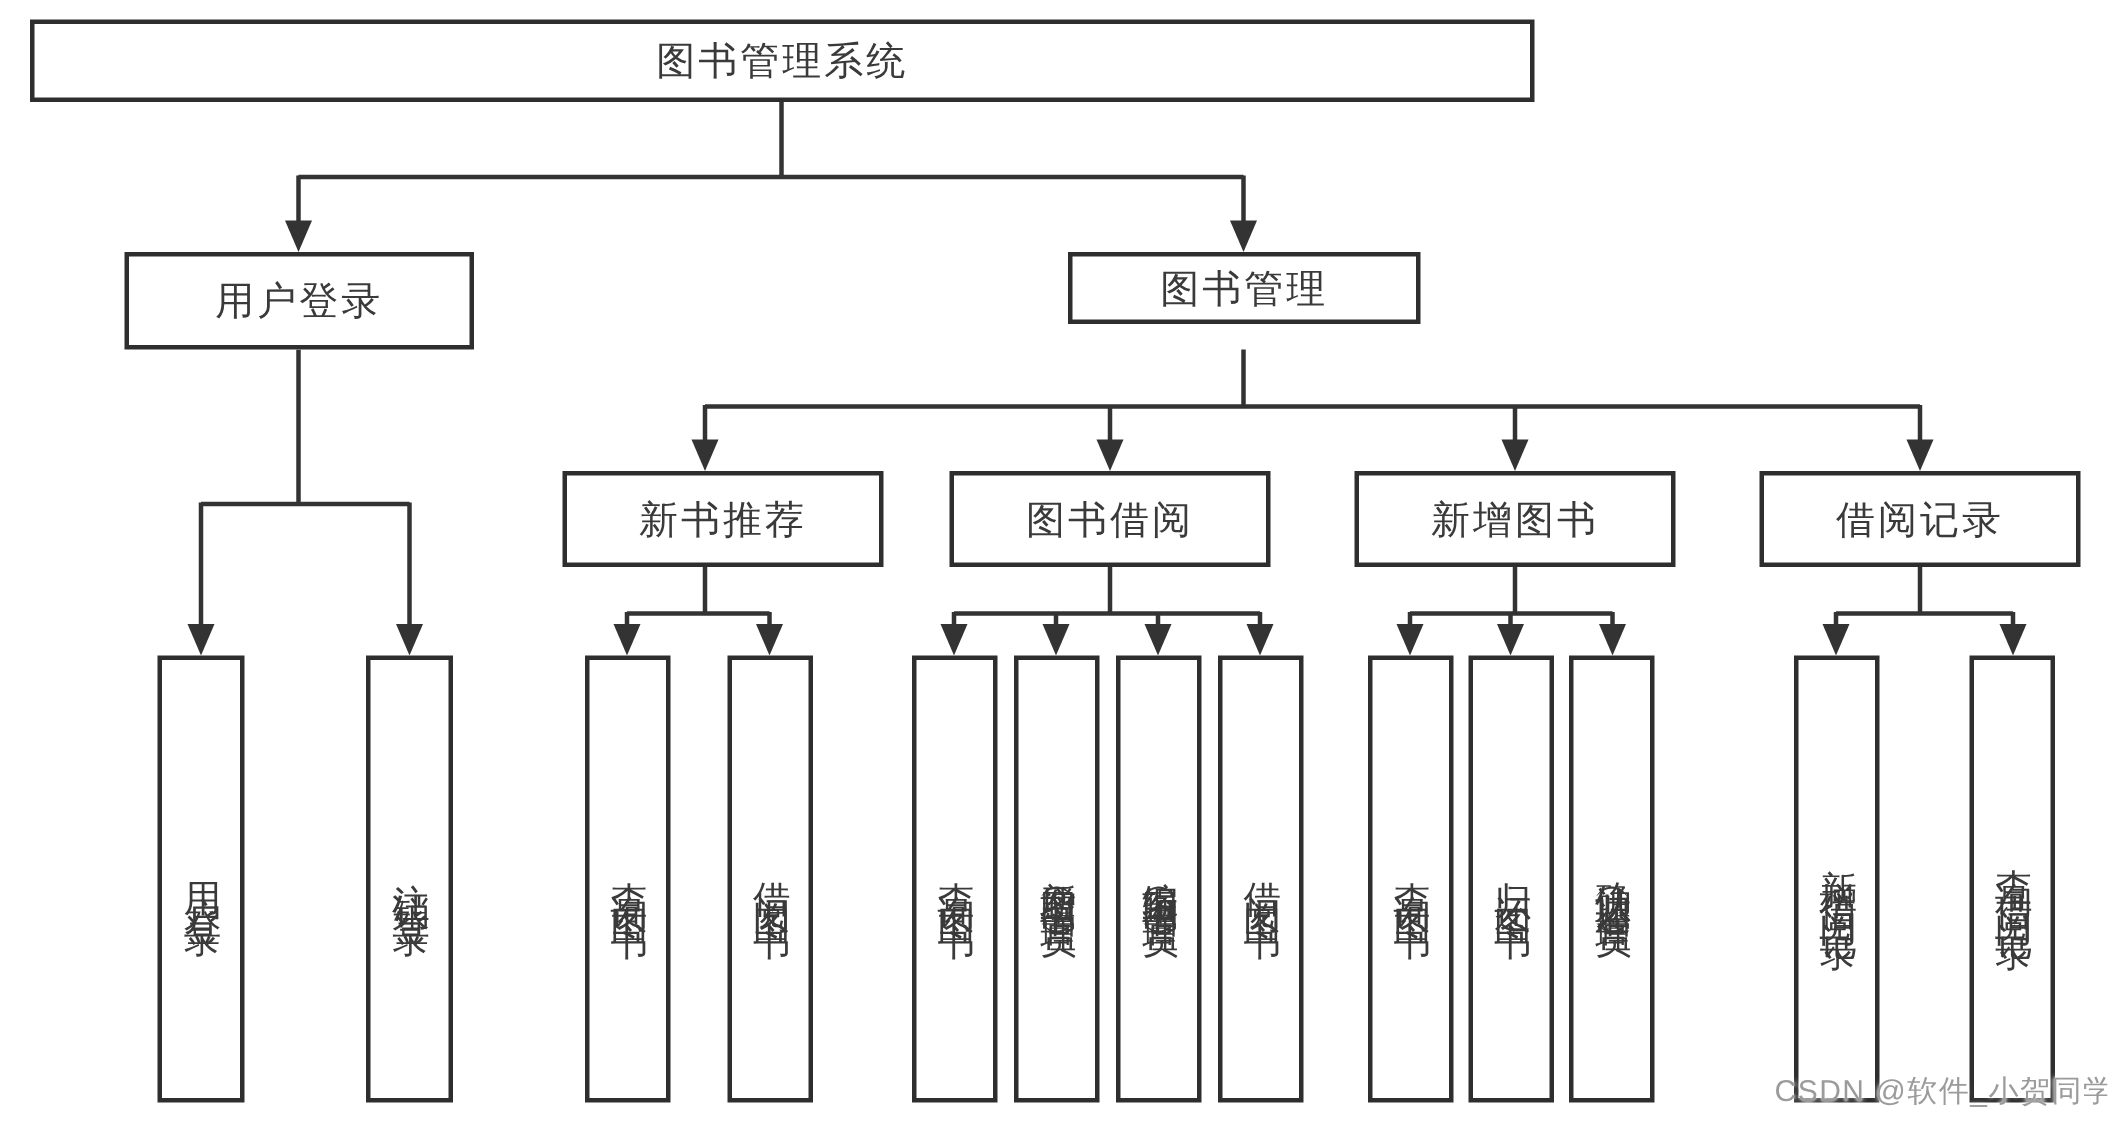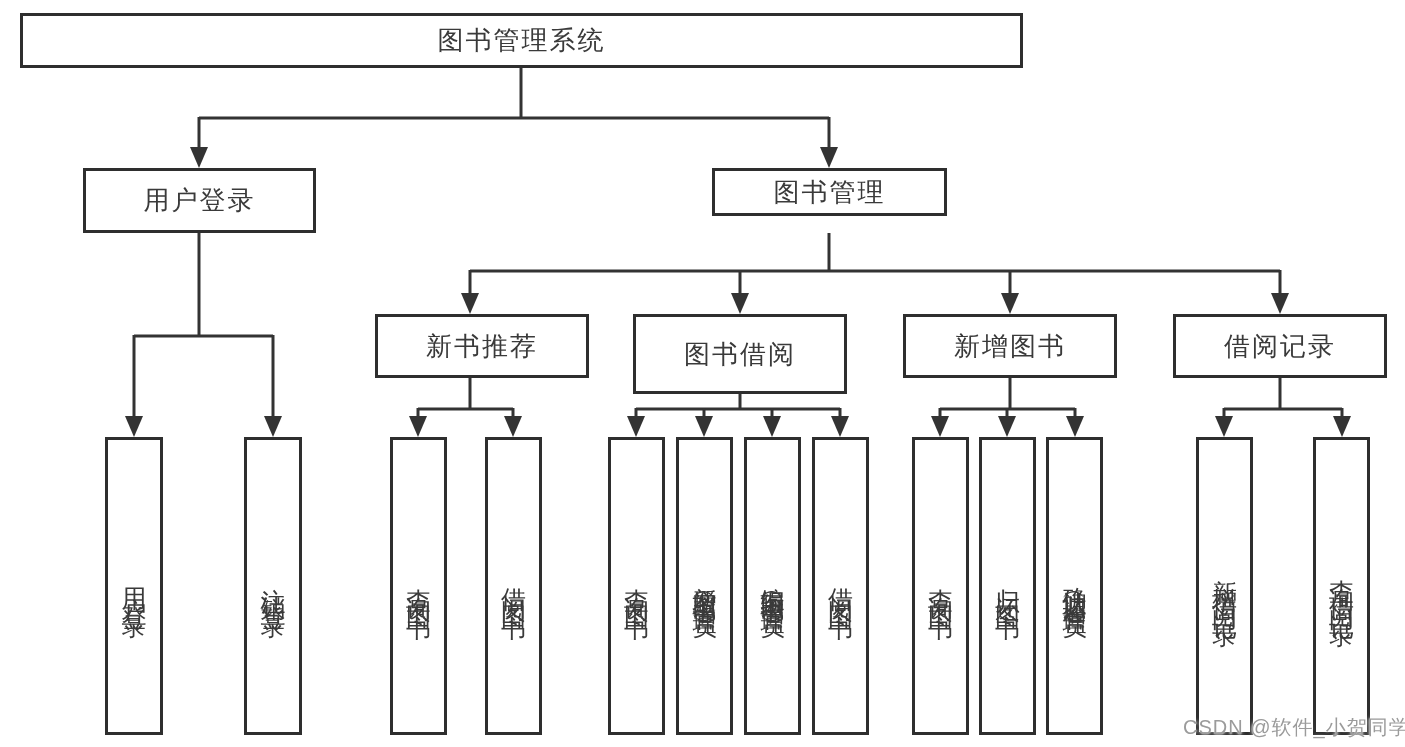--- a/index.html
+++ b/index.html
@@ -154,21 +154,21 @@
       <polygon points="1333,416 1351,416 1342,437"></polygon>
     </g>
   </svg>
 
   <div class="box" style="left:20px; top:13px; width:1003px; height:55px;">图书管理系统</div>
 
   <div class="box" style="left:83px; top:168px; width:233px; height:65px;">用户登录</div>
   <div class="box" style="left:712px; top:168px; width:235px; height:48px;">图书管理</div>
 
   <div class="box" style="left:363px; top:314px; width:214px; height:64px;margin-left:12px;">新书推荐</div>
-  <div class="box" style="left:633px; top:314px; width:214px; height:80px;">图书借阅</div>
+  <div class="box" style="left:633px; top:314px; width:214px; height:64px;">图书借阅</div>
   <div class="box" style="left:903px; top:314px; width:214px; height:64px;">新增图书</div>
   <div class="box" style="left:1173px; top:314px; width:214px; height:64px;">借阅记录</div>
 
   <div class="vbox" style="left:105px; top:437px; width:58px; height:298px;">
     <span class="vtext">用户登录</span>
   </div>
   <div class="vbox" style="left:244px; top:437px; width:58px; height:298px;">
     <span class="vtext">注销登录</span>
   </div>
 

